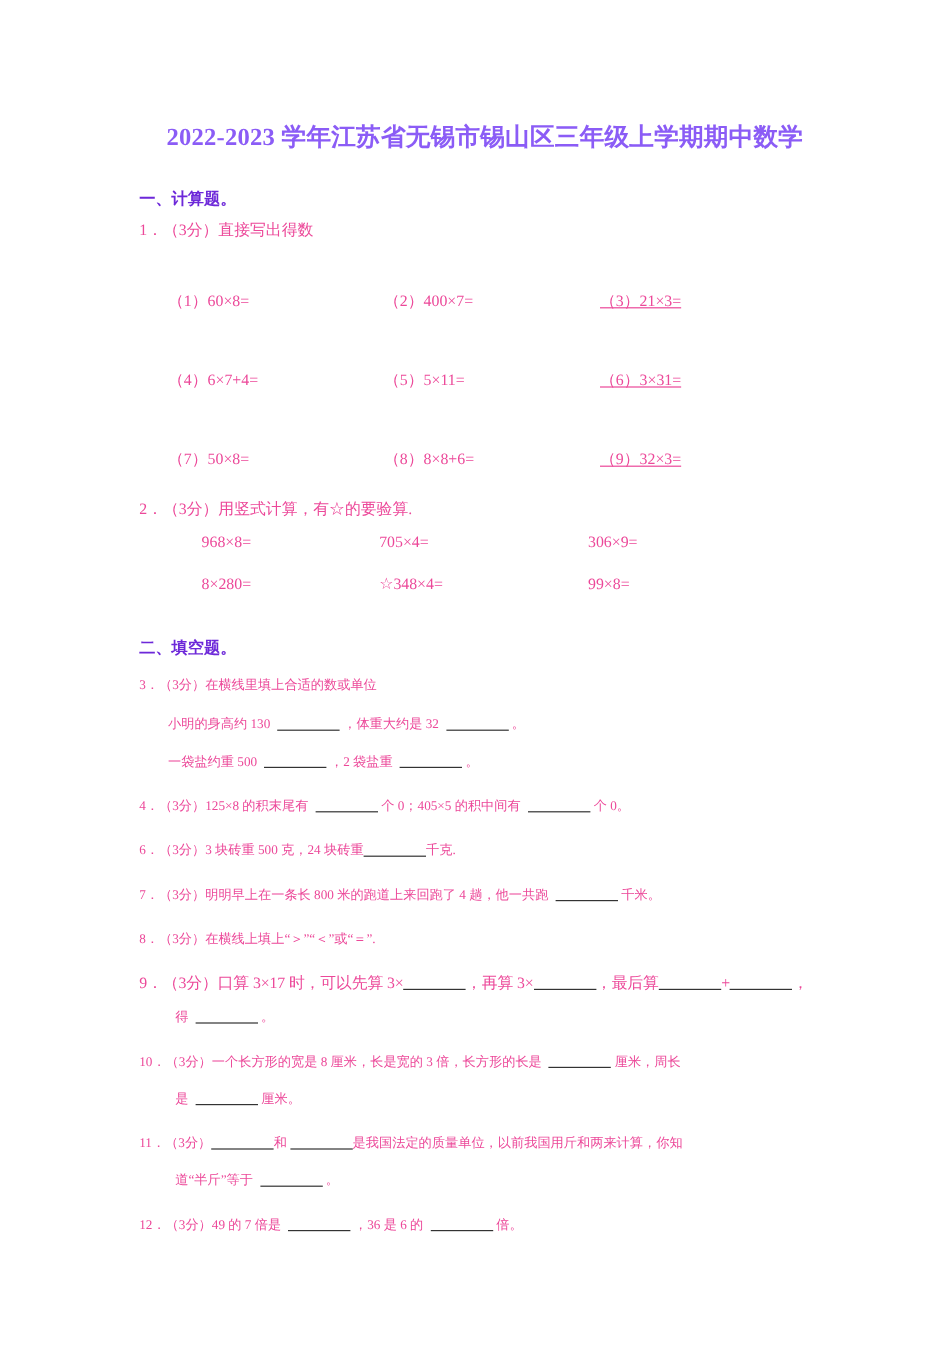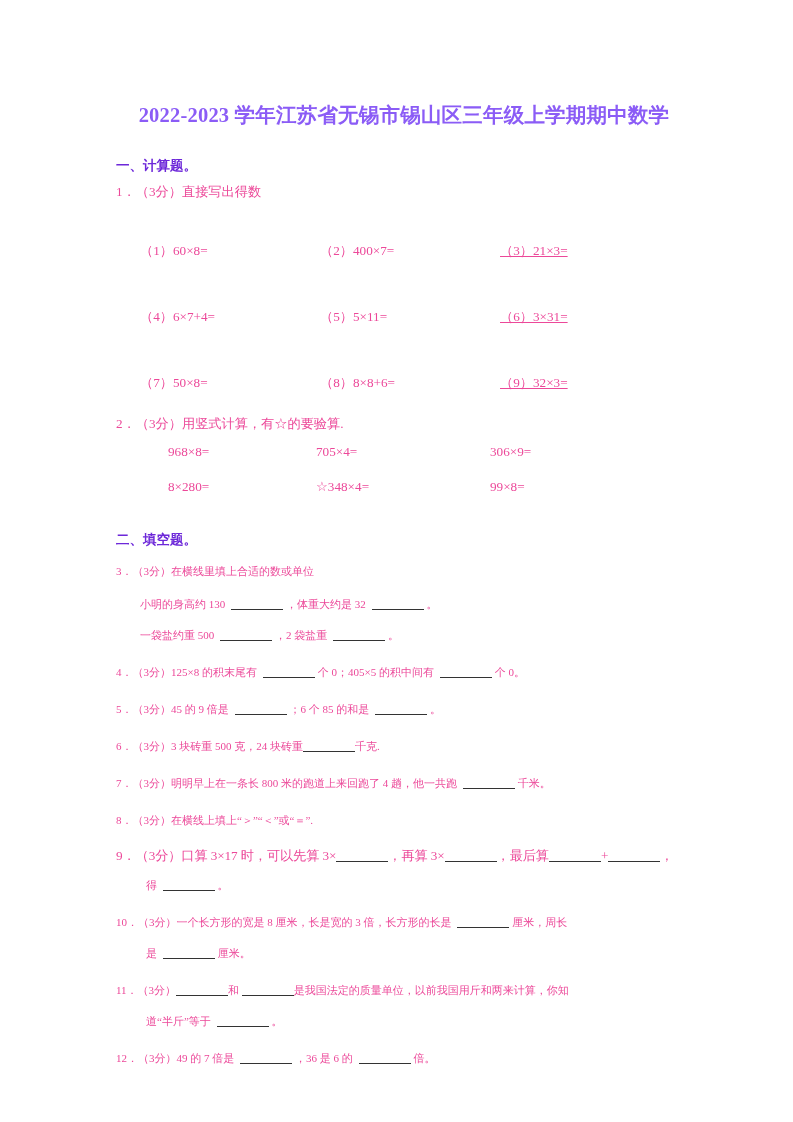--- a/index.html
+++ b/index.html
@@ -175,25 +175,20 @@
         <span class="blank w1 sp"></span><span>。</span>
       </div>
     </div>
 
     <div class="q line-row">
       <span>4．</span><span>（3分）</span><span>125×8 的积末尾有</span>
       <span class="blank w1 sp"></span><span>个 0；405×5 的积中间有</span>
       <span class="blank w1 sp"></span><span>个 0。</span>
     </div>
 
-    <div class="q line-row">
-      <span>5．</span><span>（3分）</span><span>45 的 9 倍是</span>
-      <span class="blank w1 sp"></span><span>；6 个 85 的和是</span>
-      <span class="blank w1 sp"></span><span>。</span>
-    </div>
 
     <div class="q line-row">
       <span>6．</span><span>（3分）</span><span>3 块砖重 500 克，24 块砖重</span><span class="blank w1"></span><span>千克.</span>
     </div>
 
     <div class="q line-row">
       <span>7．</span><span>（3分）</span><span>明明早上在一条长 800 米的跑道上来回跑了 4 趟，他一共跑</span>
       <span class="blank w1 sp"></span><span>千米。</span>
     </div>
 

